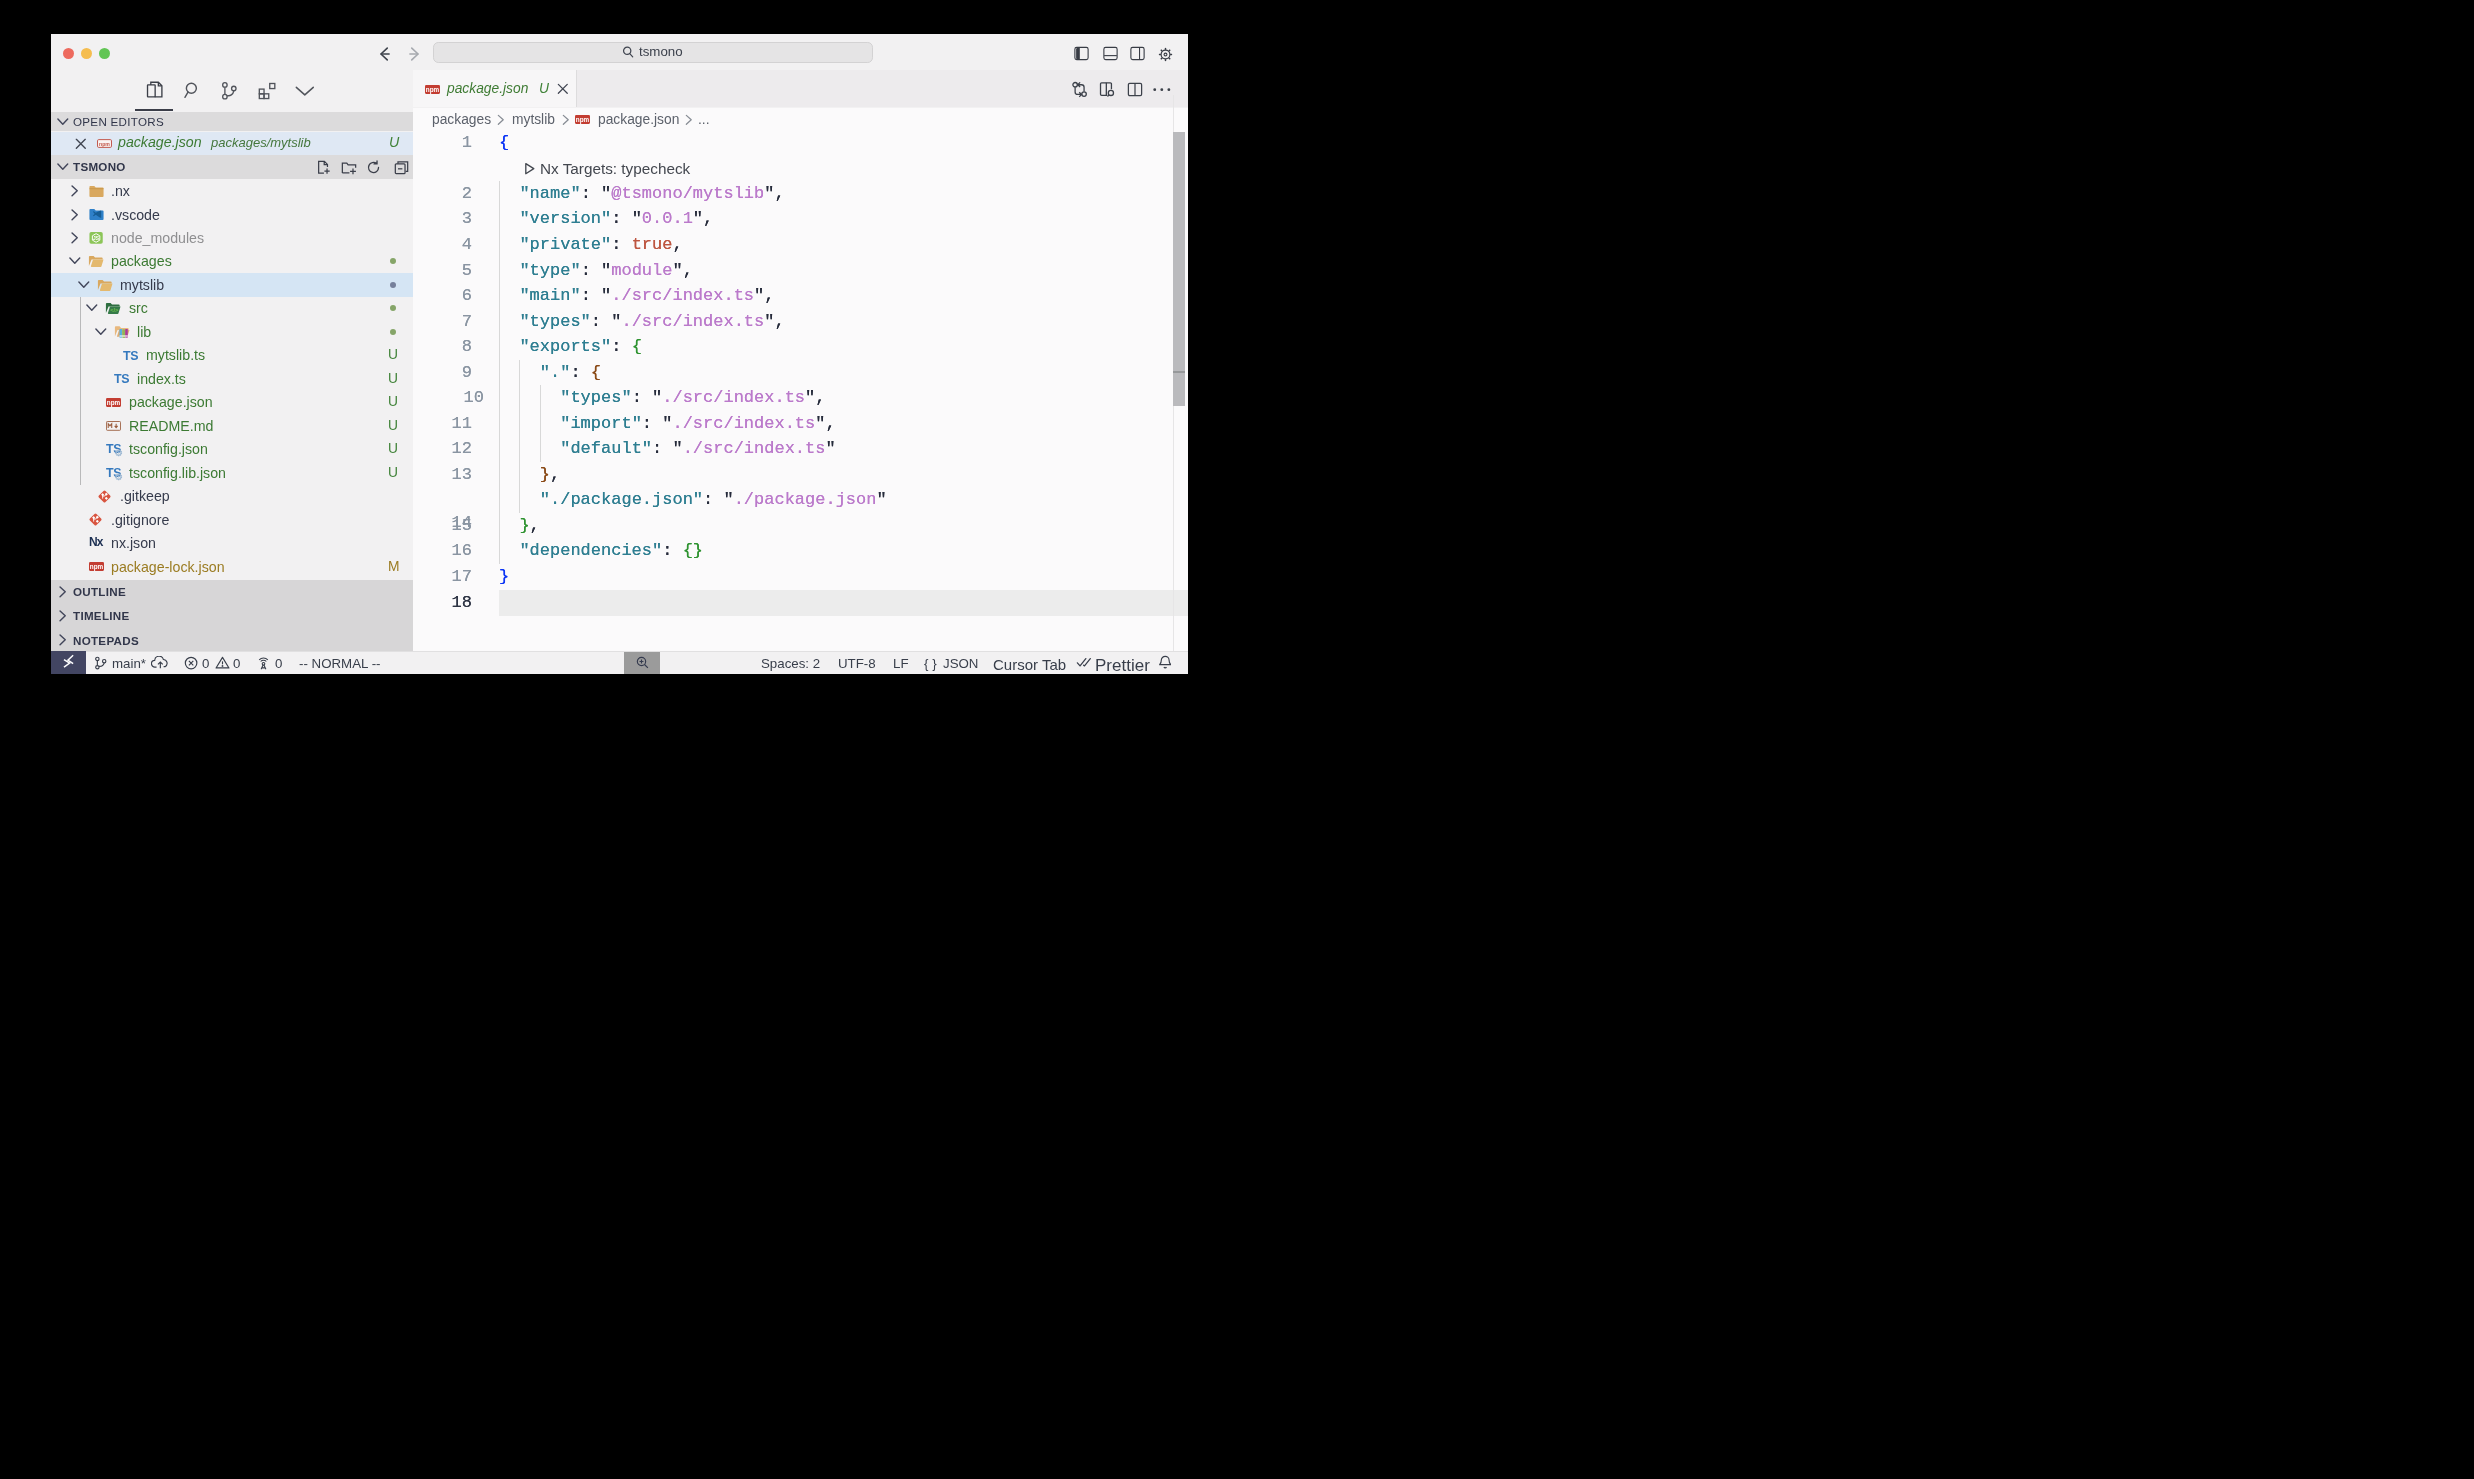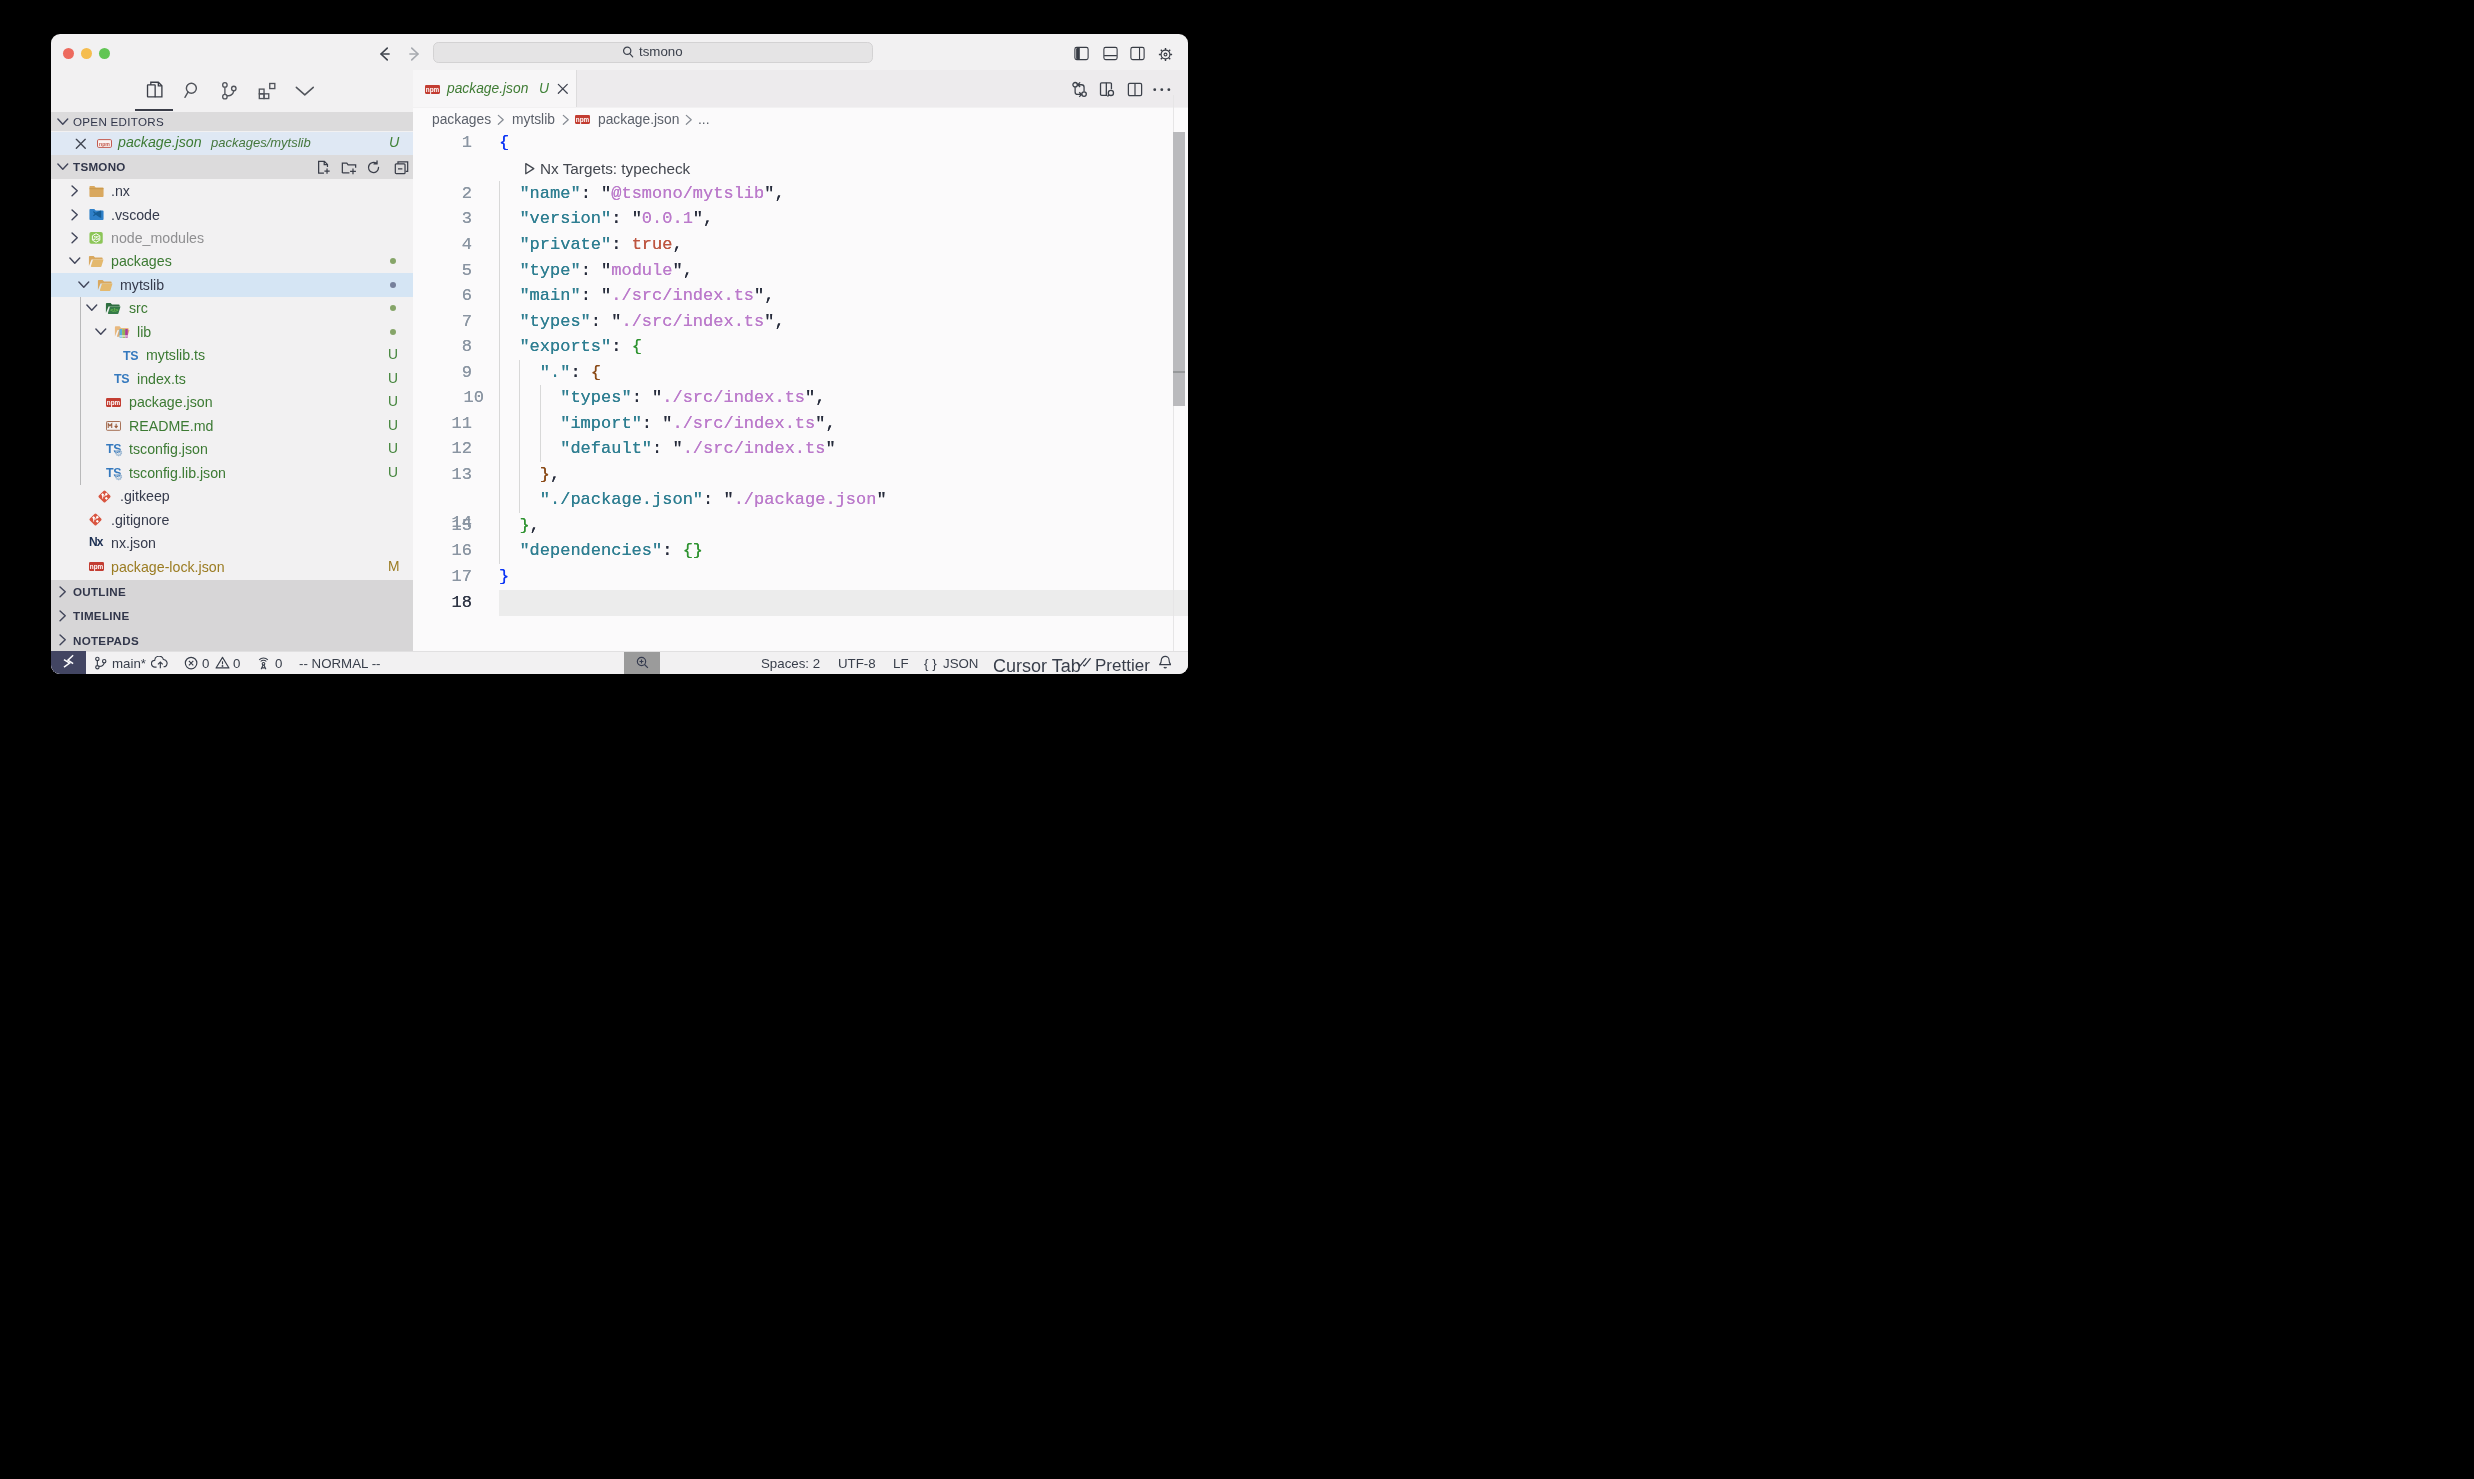--- a/index.html
+++ b/index.html
@@ -1,16 +1,16 @@
 <!DOCTYPE html>
 <html style="font-size:14.2px"><head><meta charset="utf-8"><style>
 *{margin:0;padding:0;box-sizing:border-box;}
 html,body{width:1237px;height:740px;background:#000;overflow:hidden;}
 body{font-family:"Liberation Sans",sans-serif;-webkit-font-smoothing:antialiased;}
-.win{position:absolute;left:51px;top:34px;width:1137px;height:640px;background:#f2f1f2;border-radius:9px;overflow:hidden;}
+.win{position:absolute;left:51px;top:34px;width:1137px;height:640px;background:#f2f1f2;border-radius:0;overflow:hidden;}
 .abs{position:absolute;}
 .mono{font-family:"Liberation Mono",monospace;font-size:17px;white-space:pre;text-shadow:0 0 0.4px currentColor;}
 svg{display:block;}
 </style></head><body>
 <div class="win">
 <div class="abs" style="left:12px;top:13.6px;width:11px;height:11px;border-radius:50%;background:#ed6a5e;"></div>
 <div class="abs" style="left:30px;top:13.6px;width:11px;height:11px;border-radius:50%;background:#f5bd4f;"></div>
 <div class="abs" style="left:48px;top:13.6px;width:11px;height:11px;border-radius:50%;background:#61c554;"></div>
 <div class="abs" style="left:325px;top:10.7px;width:18px;height:18px;">
       <svg width="18" height="18" viewBox="0 0 20 20">
@@ -542,21 +542,21 @@
           <path d="M9.6 9.6 L13.4 13.4"></path>
           <path d="M6.2 4 v4.4 M4 6.2 h4.4"></path>
         </g>
       </svg>
     </div>
 <div class="abs" style="left:619px;top:642px;font-size:11px;color:#383e4a;">Ln 18, Col 1</div>
 <div class="abs" style="left:710px;top:622px;font-size:13.3px;color:#383e4a;">Spaces: 2</div>
 <div class="abs" style="left:787px;top:622px;font-size:13.3px;color:#383e4a;">UTF-8</div>
 <div class="abs" style="left:842px;top:622px;font-size:13.3px;color:#383e4a;">LF</div>
 <div class="abs" style="left:892px;top:622px;font-size:13.3px;color:#383e4a;">JSON</div>
-<div class="abs" style="left:942px;top:622px;font-size:18px;color:#383e4a;">Cursor Tab</div>
+<div class="abs" style="left:942px;top:622px;font-size:15px;color:#383e4a;">Cursor Tab</div>
 <div class="abs" style="left:1044px;top:622px;font-size:17px;color:#383e4a;">Prettier</div>
 <div class="abs" style="left:873px;top:622px;font-size:13.3px;color:#383e4a;">{ }</div>
 <div class="abs" style="left:1025px;top:623px;width:17px;height:11.6px;">
       <svg width="17" height="11.6" viewBox="0 0 19 13">
         <g fill="none" stroke="#383e4a" stroke-width="1.4" stroke-linecap="round" stroke-linejoin="round">
           <path d="M1.5 6.5 L4.5 10 L11 1.8"></path>
           <path d="M8.5 9.2 L9.5 10 L16 1.8"></path>
         </g>
       </svg>
     </div>

